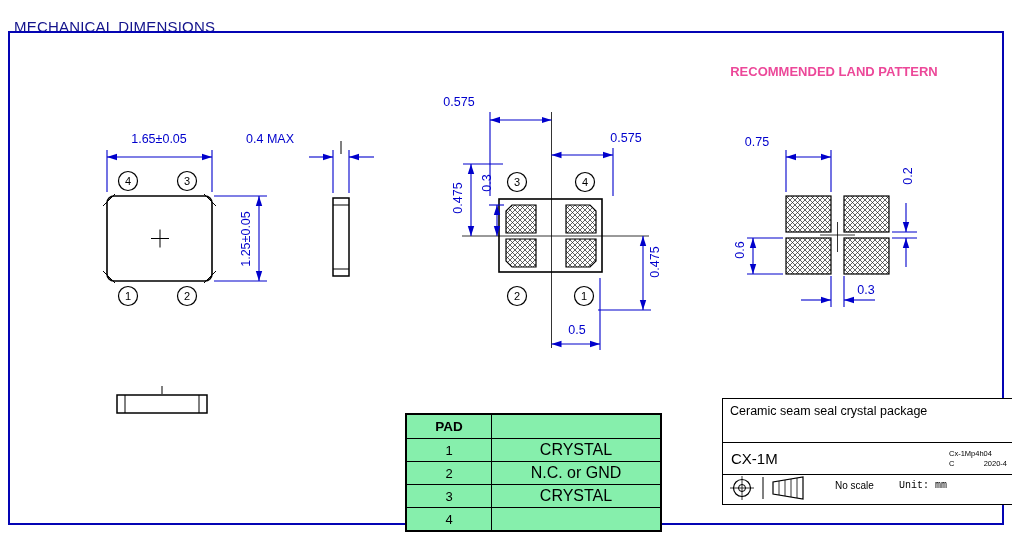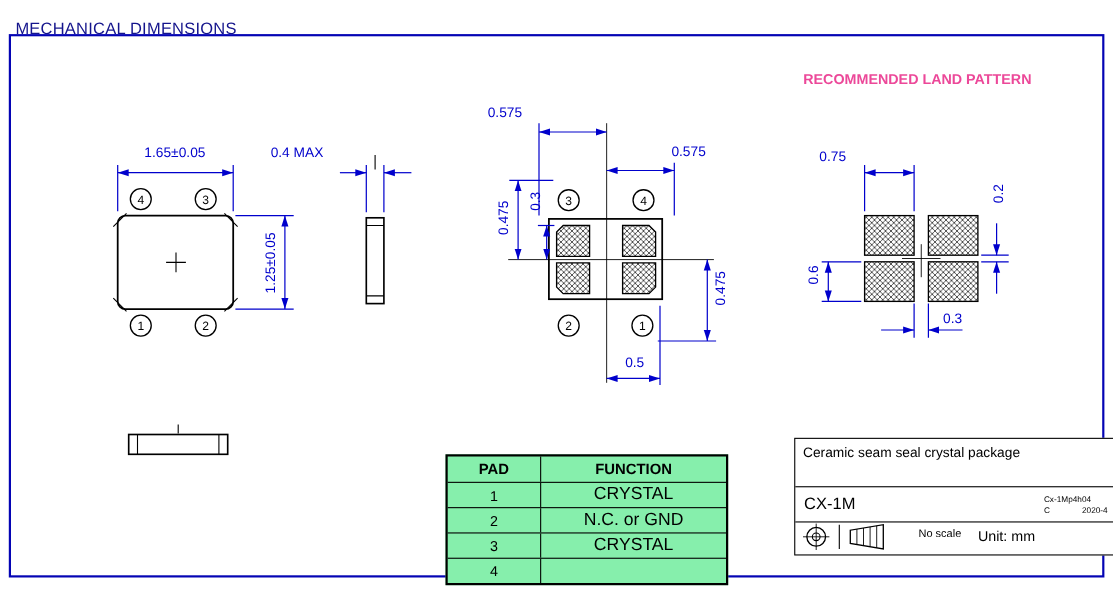--- a/index.html
+++ b/index.html
@@ -20,21 +20,21 @@
   .pt-head .pt-cell-pad,.pt-head .pt-cell-fn{font-weight:bold;font-size:13.5px;}
   .title-block{position:absolute;left:722px;top:398px;width:296px;height:107px;border:1.8px solid #000;background:#fff;color:#000;}
   .tb-r1{height:44px;border-bottom:1.5px solid #000;padding:4px 7px;font-size:12.5px;line-height:17px;}
   .tb-r2{height:32px;border-bottom:1.5px solid #000;display:flex;align-items:center;}
   .tb-part{flex:1;font-size:15px;padding-left:8px;}
   .tb-doc{width:68px;font-size:7.5px;line-height:9.5px;padding-right:4px;margin-left:28px;}
   .tb-doc-l2{display:flex;justify-content:space-between;width:58px;}
   .tb-r3{height:26px;position:relative;}
   .tb-sym{position:absolute;left:6px;top:0;}
   .tb-scale{position:absolute;left:112px;top:5px;font-size:10px;}
-  .tb-unit{position:absolute;left:166px;top:5px;font-size:13px;}
+  .tb-unit{position:absolute;left:176px;top:5px;font-size:10px;font-family:Liberation Mono, monospace;}
 </style>
 </head>
 <body>
 
 <div class="page-title">MECHANICAL DIMENSIONS</div>
 
 <div class="frame"></div>
 
 <svg class="drawing-svg" viewBox="0 0 1012 543">
   <defs>
@@ -178,21 +178,20 @@
       <text class="dimtxt" x="866" y="294" text-anchor="middle">0.3</text>
     </g>
   </g>
 </svg>
 
 <div class="lp-heading">RECOMMENDED LAND PATTERN</div>
 
 <div class="pad-table">
   <div class="pt-row pt-head">
     <div class="pt-cell-pad">PAD</div>
-    <div class="pt-cell-fn">FUNCTION</div>
   </div>
   <div class="pt-row">
     <div class="pt-cell-pad">1</div>
     <div class="pt-cell-fn">CRYSTAL</div>
   </div>
   <div class="pt-row">
     <div class="pt-cell-pad">2</div>
     <div class="pt-cell-fn">N.C. or GND</div>
   </div>
   <div class="pt-row">

